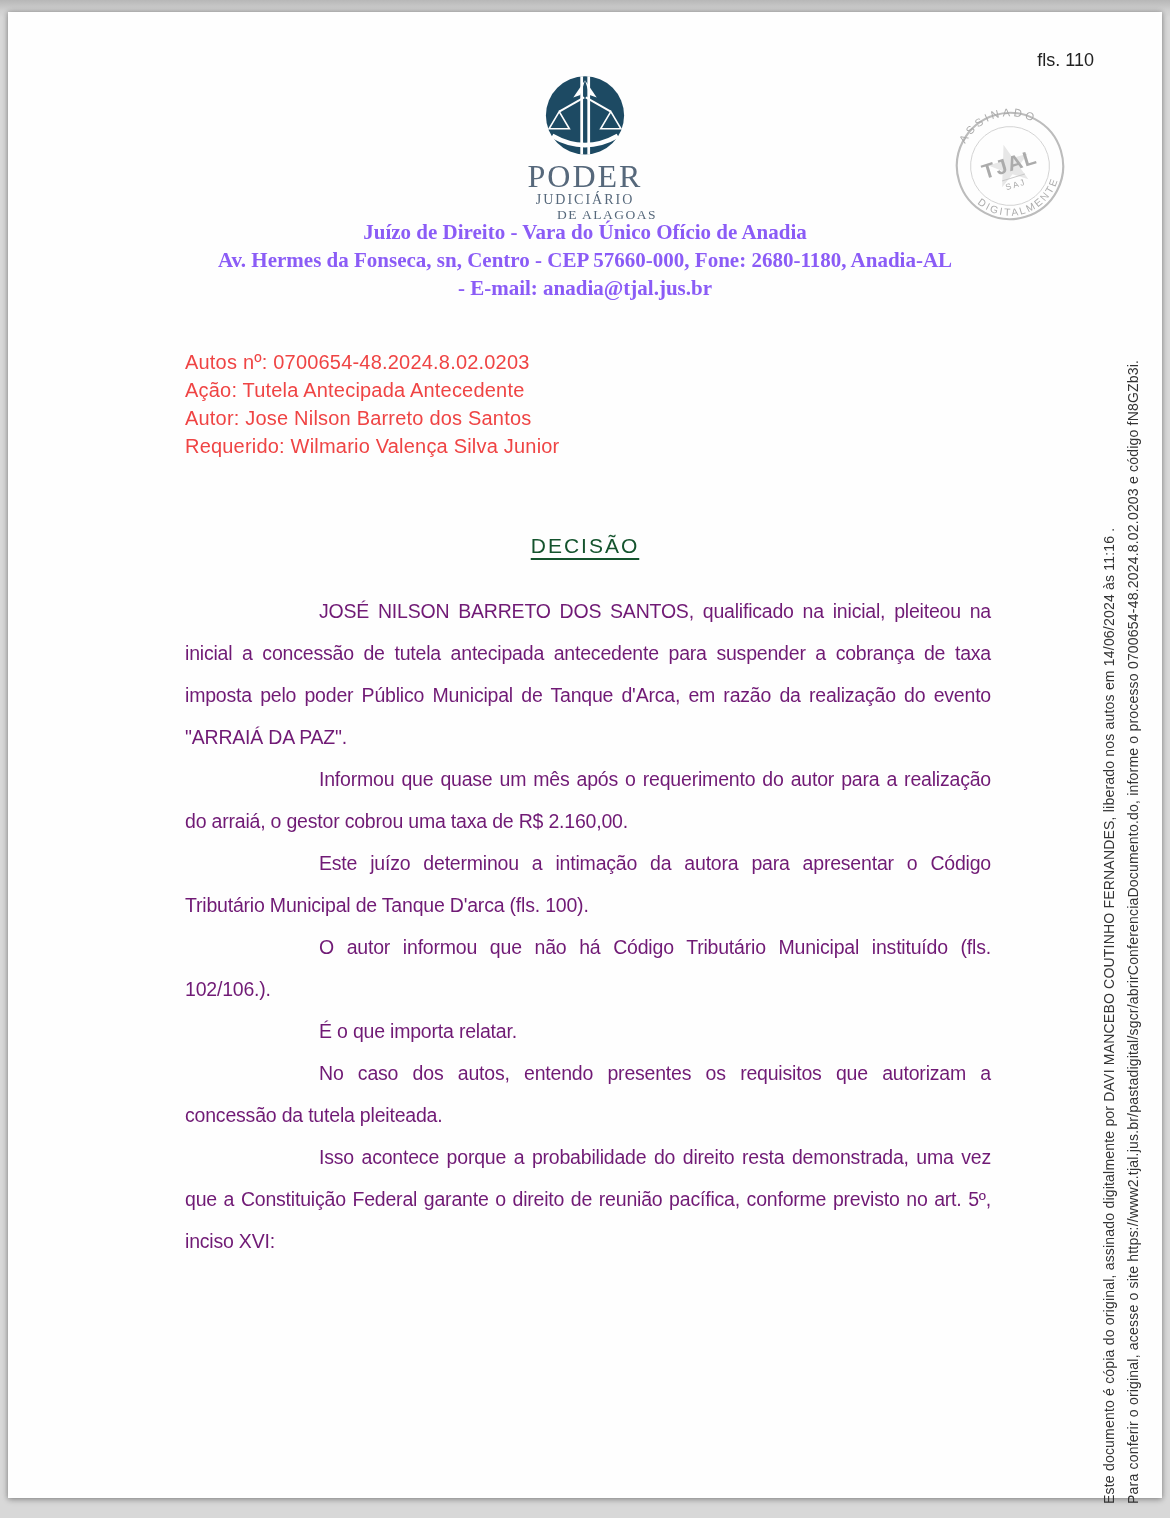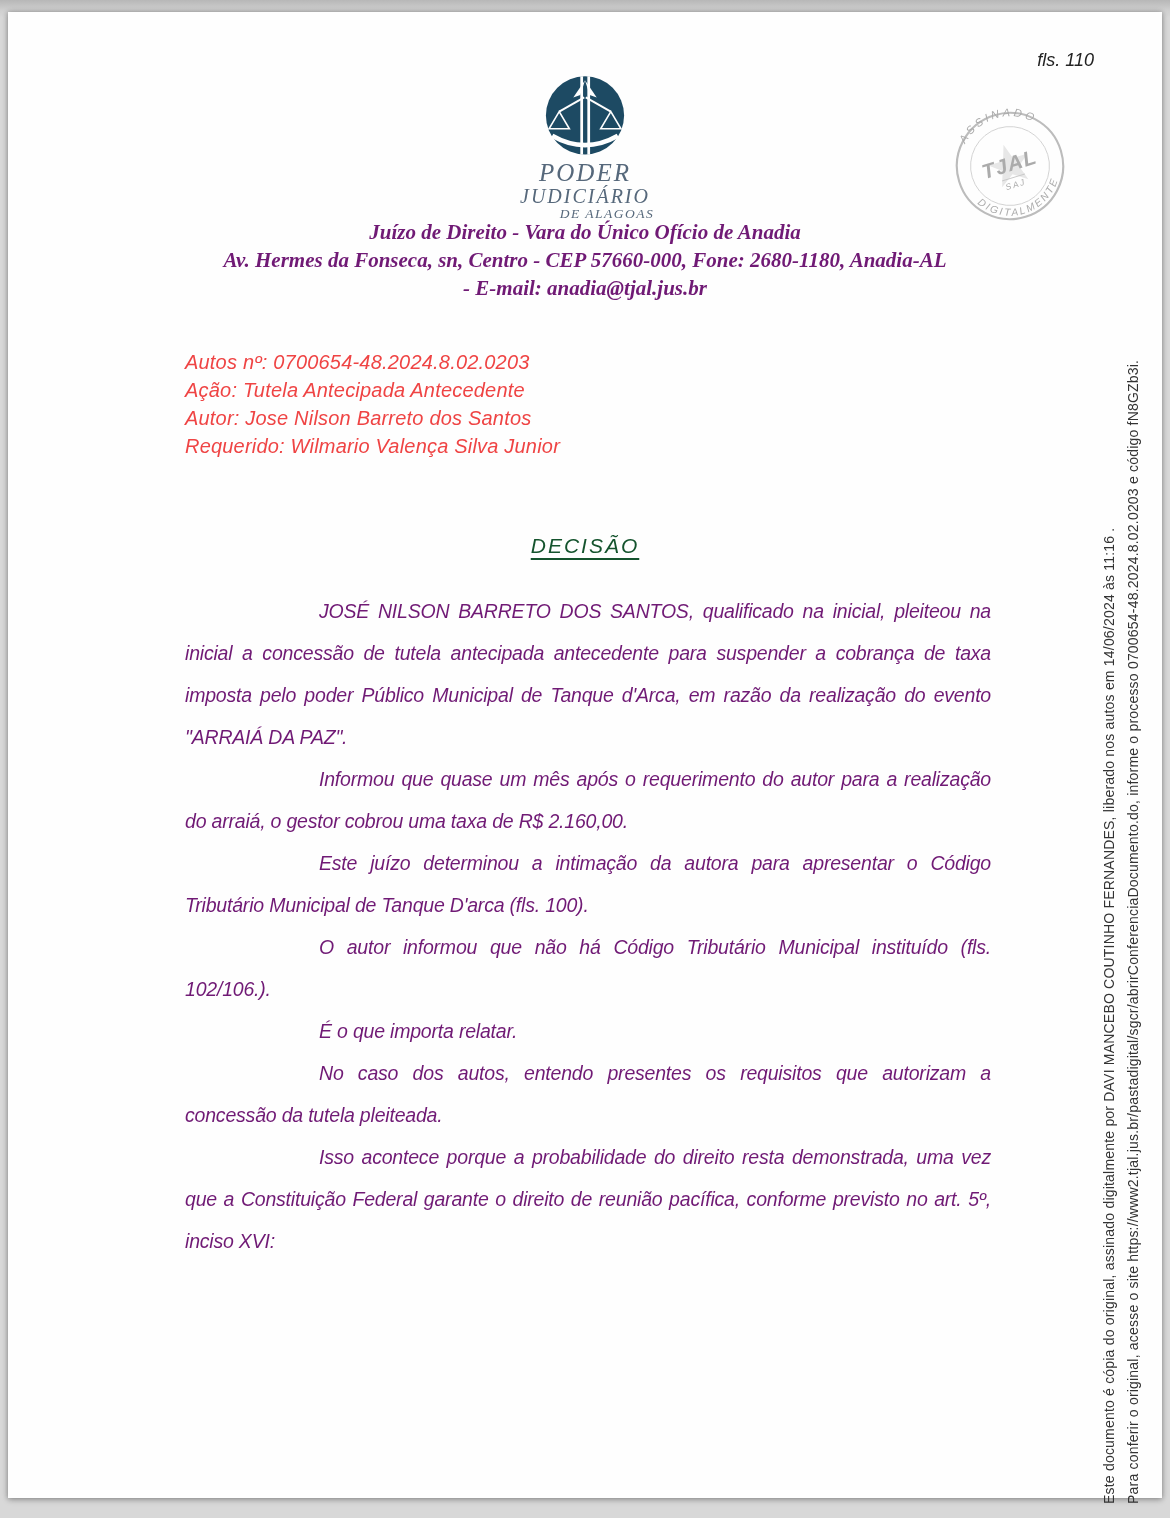--- a/index.html
+++ b/index.html
@@ -3,33 +3,33 @@
 <meta charset="utf-8">
 <style>
   html,body{margin:0;padding:0;background:#c9c9c9;}
   .canvas{
     position:relative;width:1170px;height:1518px;overflow:hidden;
     background:linear-gradient(180deg,#b7b7b7 0px,#cfcfcf 10px,#d8d8d8 18px,#d8d8d8 100%);
     font-family:"Liberation Sans",sans-serif;color:#1a1a1a;
   }
   .sheet{
     position:absolute;left:8px;top:12px;width:1154px;height:1486px;
-    background:#fefefe;box-shadow:0 0 5px rgba(0,0,0,.28),0 2px 6px rgba(0,0,0,.22);font-style:italic;
+    background:#fefefe;box-shadow:0 0 5px rgba(0,0,0,.28),0 2px 6px rgba(0,0,0,.22);
   }
   .folio{position:absolute;top:38px;right:68px;font-size:18px;color:#222;}
   .letterhead{position:absolute;left:0;top:62px;width:100%;text-align:center;}
   .emblem{display:block;margin:0 auto;}
   .org{font-family:"Liberation Serif",serif;color:#56687b;line-height:1.04;}
-  .org1{font-size:25px;letter-spacing:2px;text-align:center;}
-  .org2{font-size:20px;letter-spacing:2px;}
+  .org1{font-size:32px;letter-spacing:2px;text-align:center;}
+  .org2{font-size:14px;letter-spacing:2px;}
   .org3{font-size:13.5px;letter-spacing:1.5px;padding-left:44px;}
   .stamp-wrap{position:absolute;left:942px;top:94px;width:120px;height:120px;transform:rotate(-17deg);opacity:.85;}
   .court-header{
     position:absolute;left:0;top:206px;width:100%;text-align:center;
-    font-family:"Liberation Serif",serif;font-weight:bold;font-size:21px;line-height:28px;color:#701a75;
+    font-family:"Liberation Serif",serif;font-weight:bold;font-size:21px;line-height:28px;color:#8b5cf6;
   }
   .case-info{position:absolute;left:177px;top:336px;font-size:20px;line-height:28px;letter-spacing:.2px;color:#ef4444;}
   .decision-title{position:absolute;left:0;top:522px;width:100%;text-align:center;}
   .decision-title span{
     font-size:21px;letter-spacing:2px;color:#14532d;
     text-decoration:underline;text-decoration-thickness:2px;text-underline-offset:5px;
   }
   .body-text{
     position:absolute;left:177px;top:578px;width:806px;
     font-size:19.5px;line-height:42px;letter-spacing:-.2px;text-align:justify;color:#701a75;

